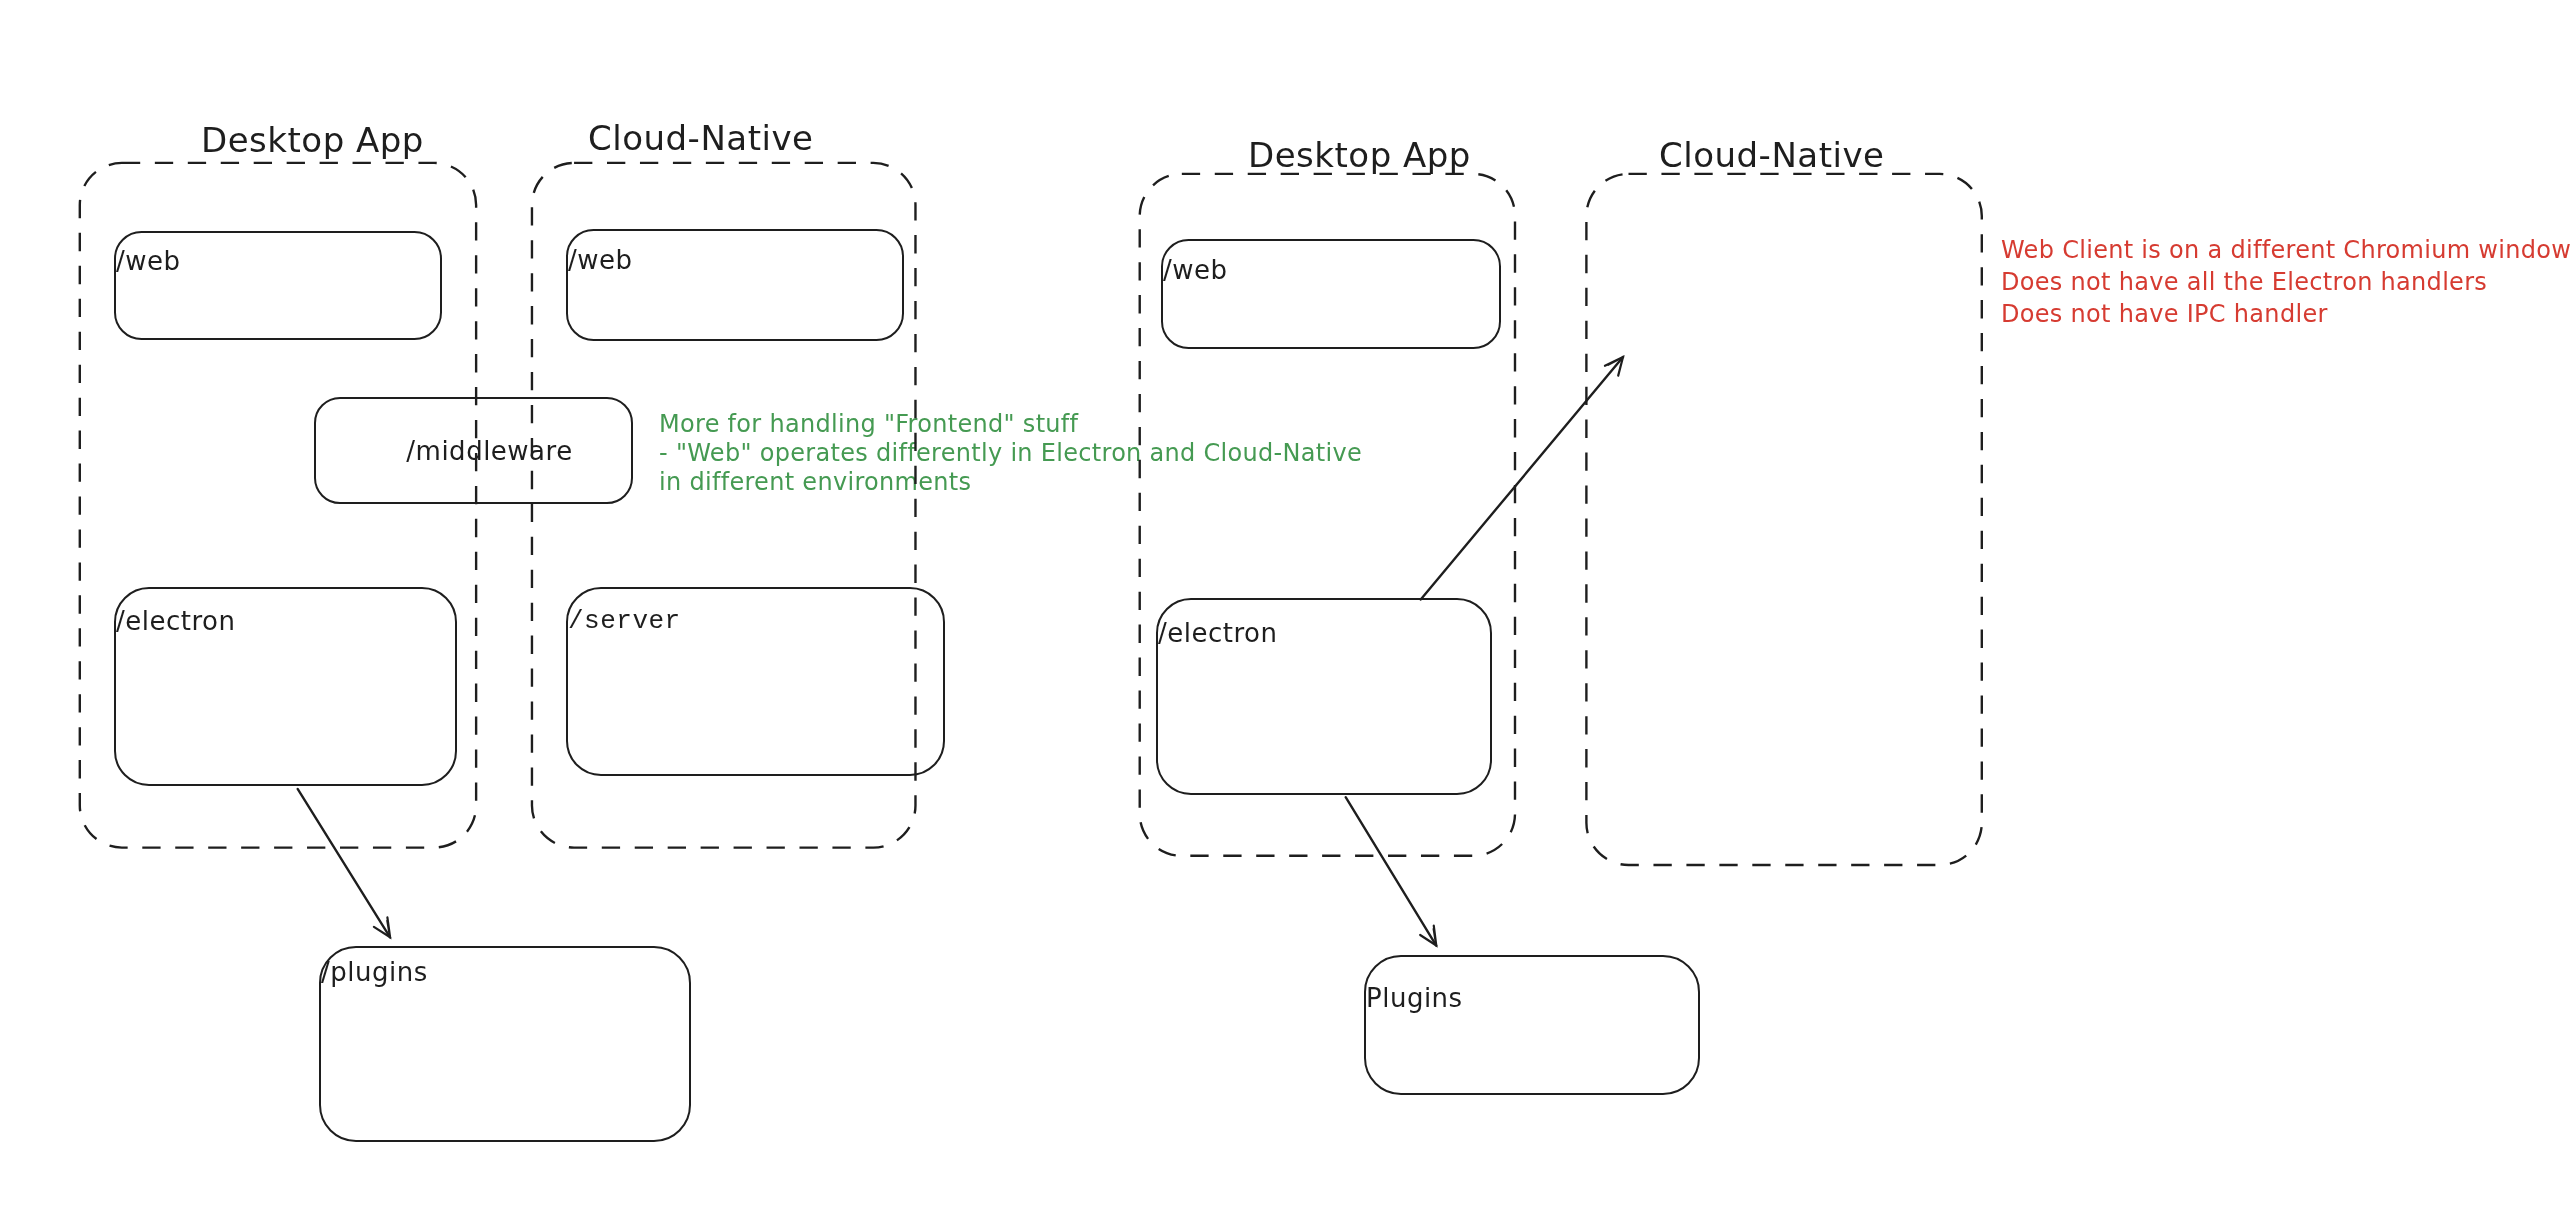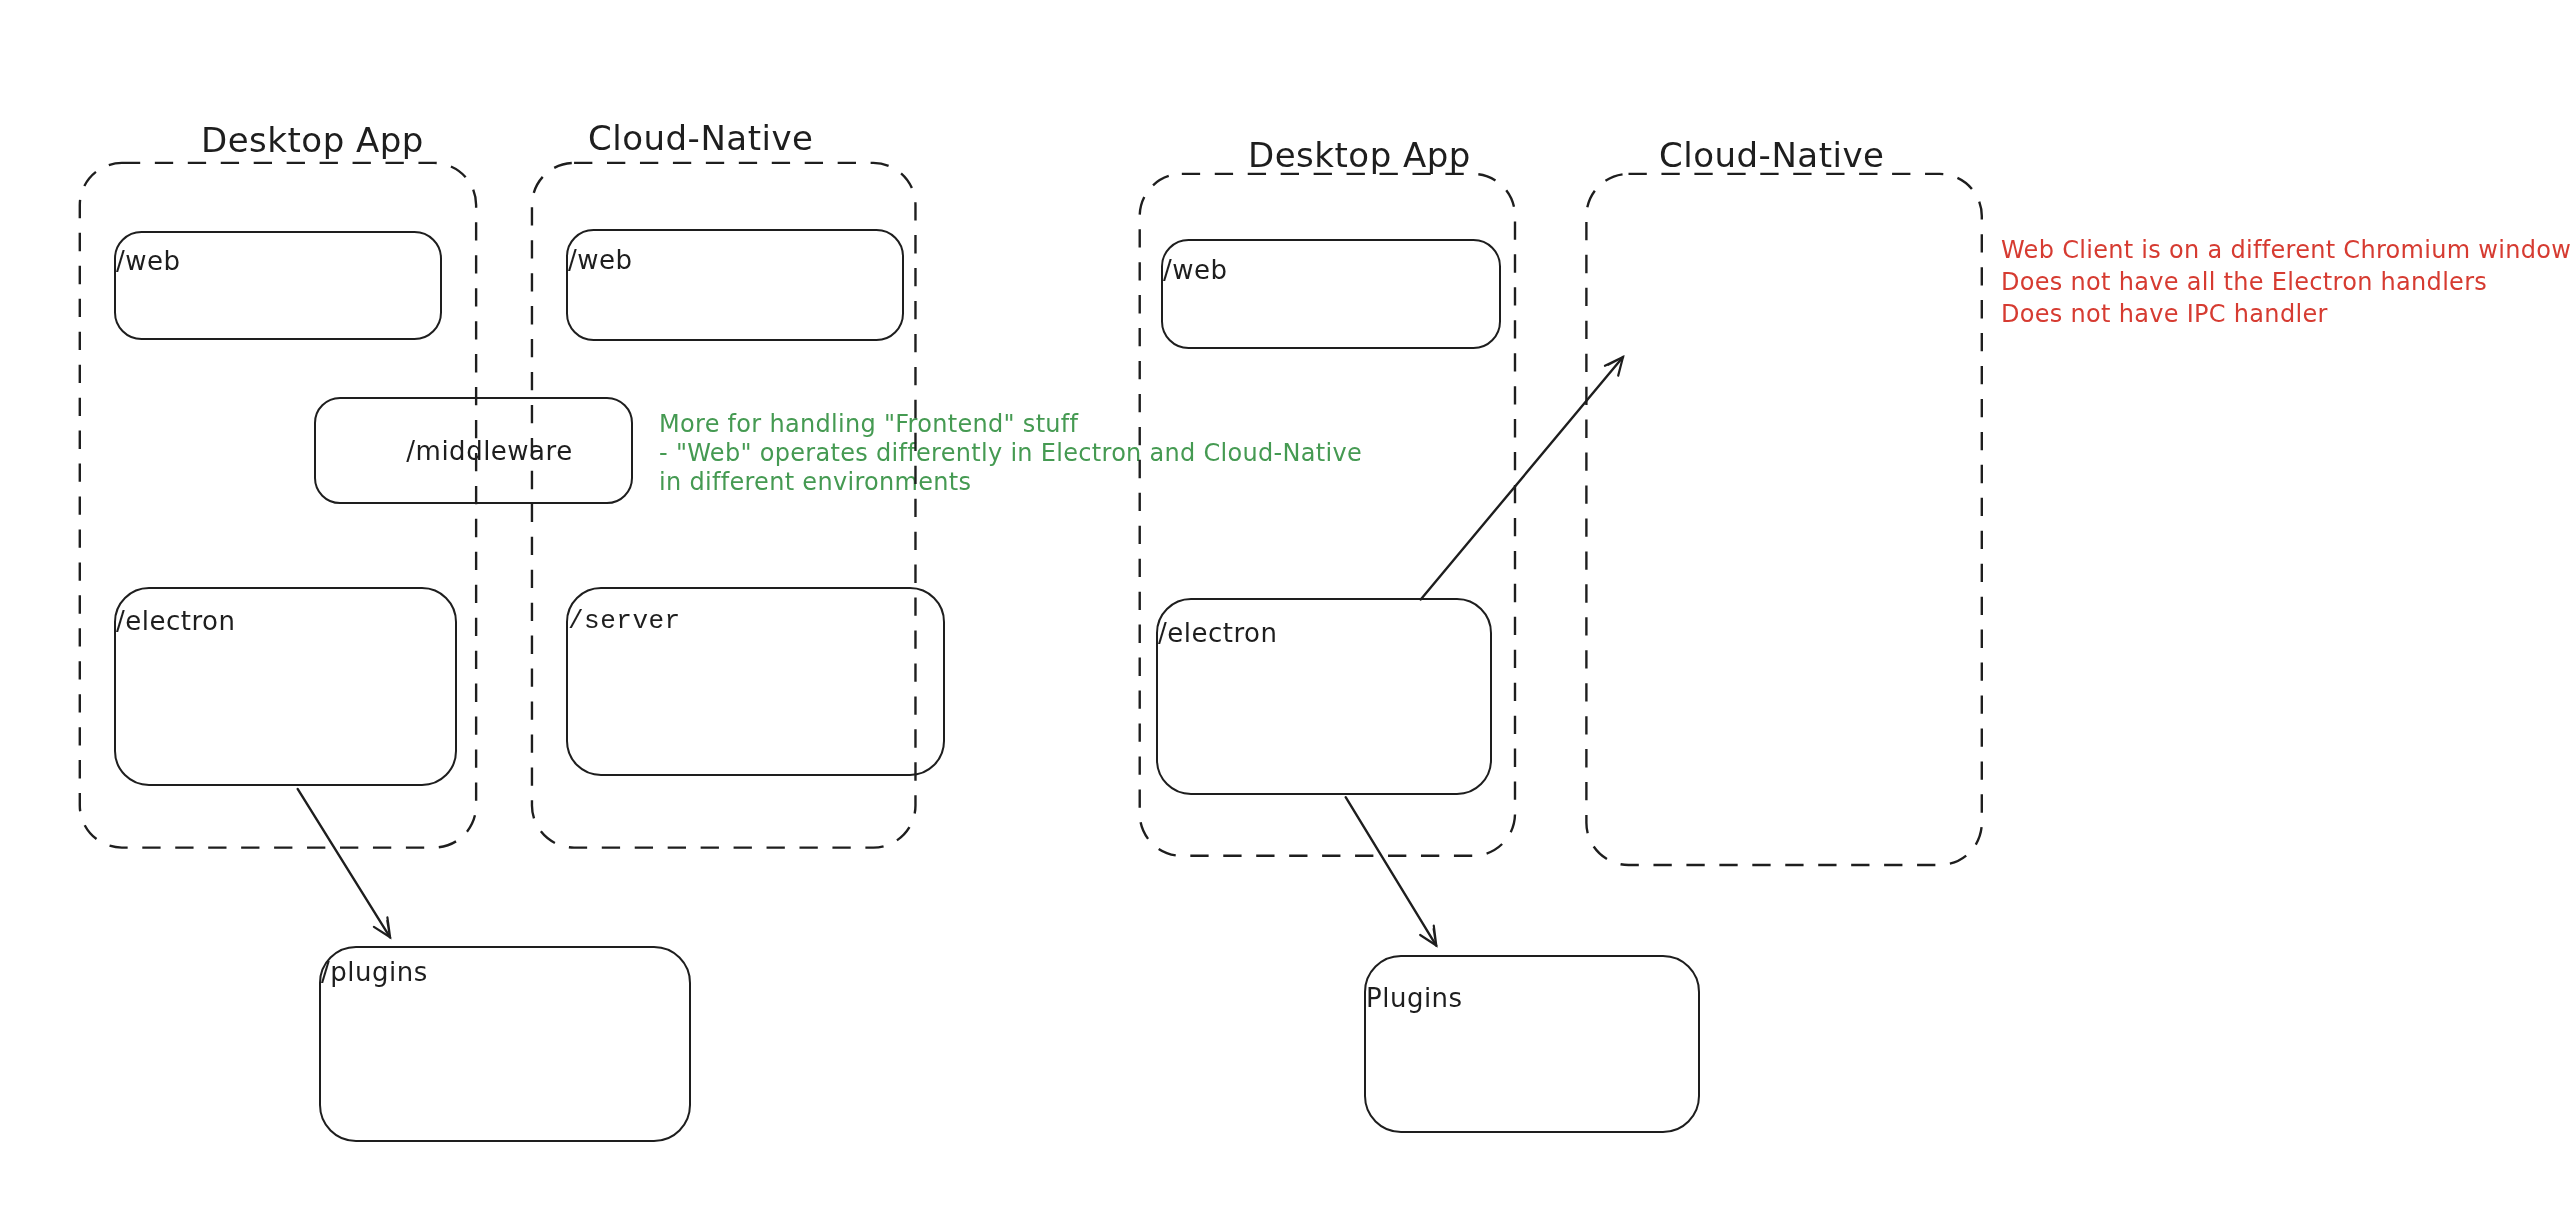--- a/index.html
+++ b/index.html
@@ -105,21 +105,21 @@
   <div class="node" style="left:1161px;top:239px;width:340px;height:110px;border-radius:27.5px;padding-top:13.7px;">
     <span class="node-label">/web</span>
   </div>
 
 
 
   <div class="node" style="left:1156px;top:598px;width:336px;height:197px;border-radius:35px;padding-top:18.3px;">
     <span class="node-label">/electron</span>
   </div>
 
-  <div class="node" style="left:1364px;top:955px;width:336px;height:178px;border-radius:37px;padding-top:26px;">
+  <div class="node" style="left:1364px;top:955px;width:336px;height:140px;border-radius:37px;padding-top:26px;">
     <span class="node-label">Plugins</span>
   </div>
 
   <div class="note red red-text" style="left:2001px;top:234px;">
     <span class="note-line">Web Client is on a different Chromium window</span>
     <span class="note-line">Does not have all the Electron handlers</span>
     <span class="note-line">Does not have IPC handler</span>
   </div>
 
   <svg id="overlay-svg" viewBox="0 0 2814 1346" xmlns="http://www.w3.org/2000/svg">

